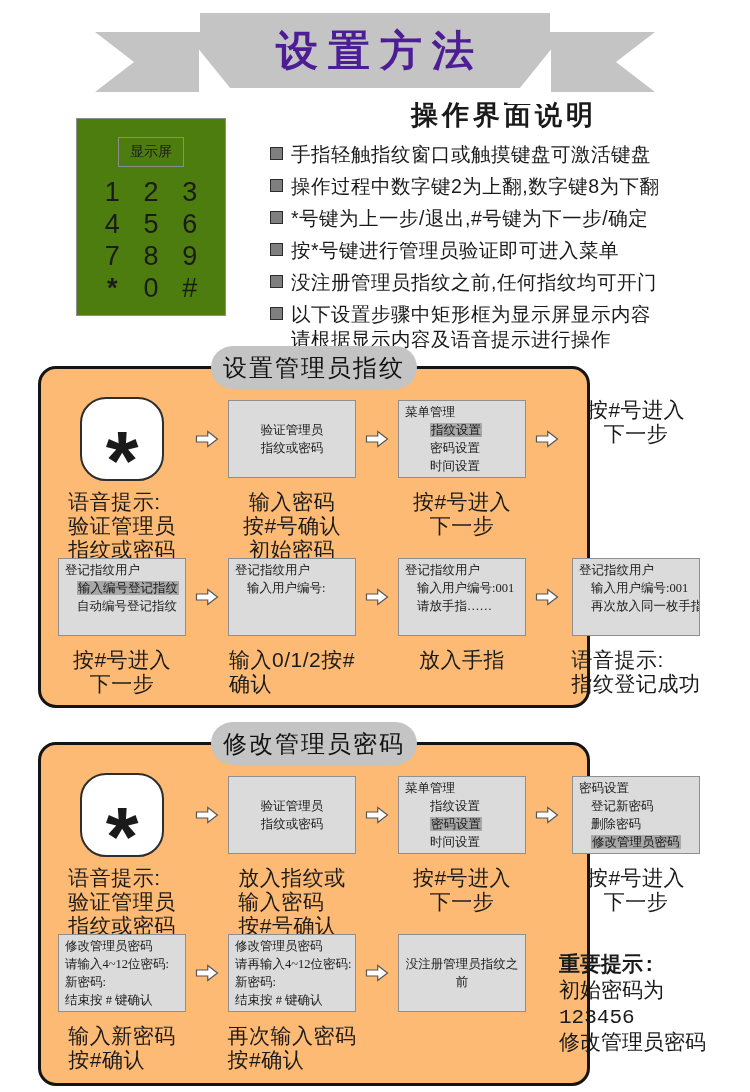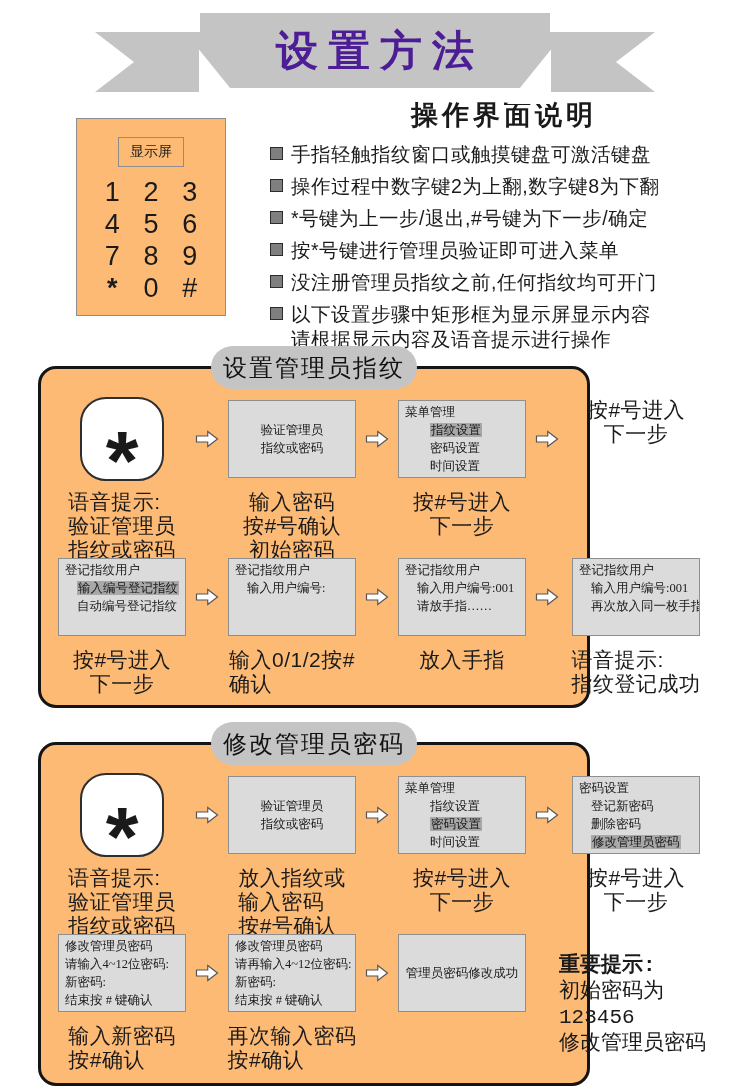--- a/index.html
+++ b/index.html
@@ -12,21 +12,21 @@
   .tail-left  { left:95px;  clip-path:polygon(0% 0%,100% 0%,100% 100%,0% 100%,32% 50%); }
   .tail-right { right:95px; clip-path:polygon(0% 0%,100% 0%,68% 50%,100% 100%,0% 100%); }
   .ribbon-band { position:absolute; left:200px; top:13px; width:350px; height:75px; background:#c4c4c4; z-index:2;
                  display:flex; align-items:center; justify-content:center; }
   .ribbon-band .title { font-size:42px; font-weight:bold; letter-spacing:10px; color:#4c1d95; padding-left:10px; }
   .fold { position:absolute; top:42px; width:44px; height:62px; background:#ffffff; z-index:3; }
   .fold-left  { left:199px;  clip-path:polygon(0% 12%,100% 100%,0% 100%); }
   .fold-right { right:199px; clip-path:polygon(100% 12%,100% 100%,0% 100%); }
 
   
-  .keypad { position:absolute; left:76px; top:118px; width:150px; height:198px; border:1px solid #8c8c8c; background:#fdba74; }
+  .keypad { position:absolute; left:76px; top:118px; width:150px; height:198px; border:1px solid #8c8c8c; background:#4d7c0f; }
   .display-box { width:66px; height:30px; border:1px solid #8c8c8c; margin:18px auto 6px auto;
                  display:flex; align-items:center; justify-content:center; font-size:14px; }
   .keys { display:grid; grid-template-columns:repeat(3,1fr); padding:4px 16px 0 16px; row-gap:1px; }
   .key { font-size:27px; text-align:center; line-height:31px; font-weight:500; }
   .key.sym { font-weight:bold; }
 
   
   .instructions { position:absolute; left:268px; top:97px; width:472px; }
   .instructions h2 { font-size:27px; font-weight:bold; text-align:center; letter-spacing:4px; margin-bottom:9px; }
   .ins-item { display:flex; margin-bottom:7px; }
@@ -348,21 +348,21 @@
 按#确认</div>
       </div>
       <div class="arrowcell">
         <svg width="30" height="26" viewBox="0 0 32 26">
             <polygon points="2,9 17,9 17,3 30,13 17,23 17,17 2,17" fill="#ffffff" stroke="#555" stroke-width="1.6"></polygon>
           </svg>
       </div>
       <div>
         <div class="boxwrap">
           <div class="screen centered">
-            <div>管理员密码修改成功</div>
+            <div>没注册管理员指纹之前</div>
           </div>
         </div>
       </div>
       <div></div>
       <div class="note">
         <div class="note-title">重要提示:</div>
         <div class="note-body">初始密码为123456
 修改管理员密码</div>
       </div>
     </div>

